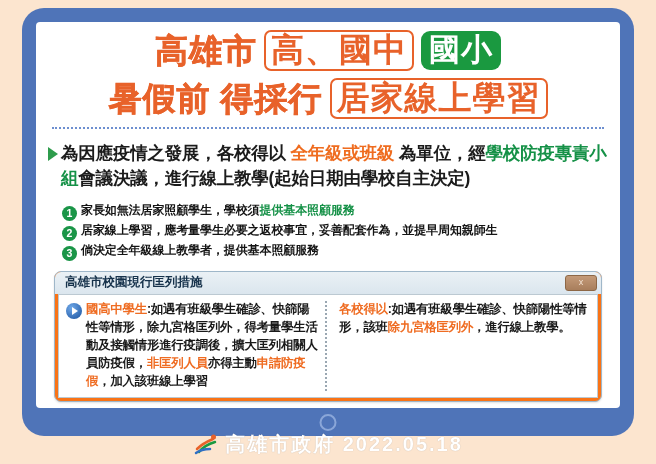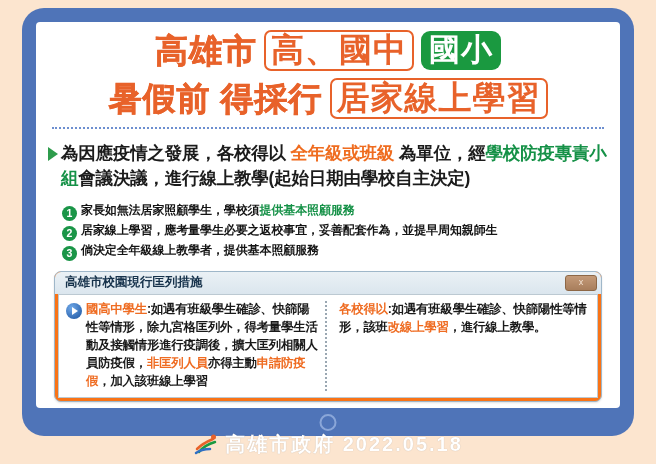--- a/index.html
+++ b/index.html
@@ -194,21 +194,21 @@
       <div class="panel-body">
 
         <div class="col col-left">
           <span class="play-icon"></span>
           <div class="panel-text"><span class="p-orange">國高中學生</span><span>:如遇有班級學生確診、快篩陽性等情形，除九宮格匡列外，得考量學生活動及接觸情形進行疫調後，擴大匡列相關人員防疫假，</span><span class="p-orange">非匡列人員</span><span>亦得主動</span><span class="p-orange">申請防疫假</span><span>，加入該班線上學習</span></div>
         </div>
 
         <div class="col-div"></div>
 
         <div class="col col-right">
-          <div class="panel-text"><span class="p-orange">各校得以</span><span>:如遇有班級學生確診、快篩陽性等情形，該班</span><span class="p-orange">改線上學習</span><span>，進行線上教學。</span></div>
+          <div class="panel-text"><span class="p-orange">各校得以</span><span>:如遇有班級學生確診、快篩陽性等情形，該班</span><span class="p-orange">除九宮格匡列外</span><span>，進行線上教學。</span></div>
         </div>
 
       </div>
     </div>
 
   </div>
   <div id="home-button"></div>
 </div>
 
 <div id="footer">

